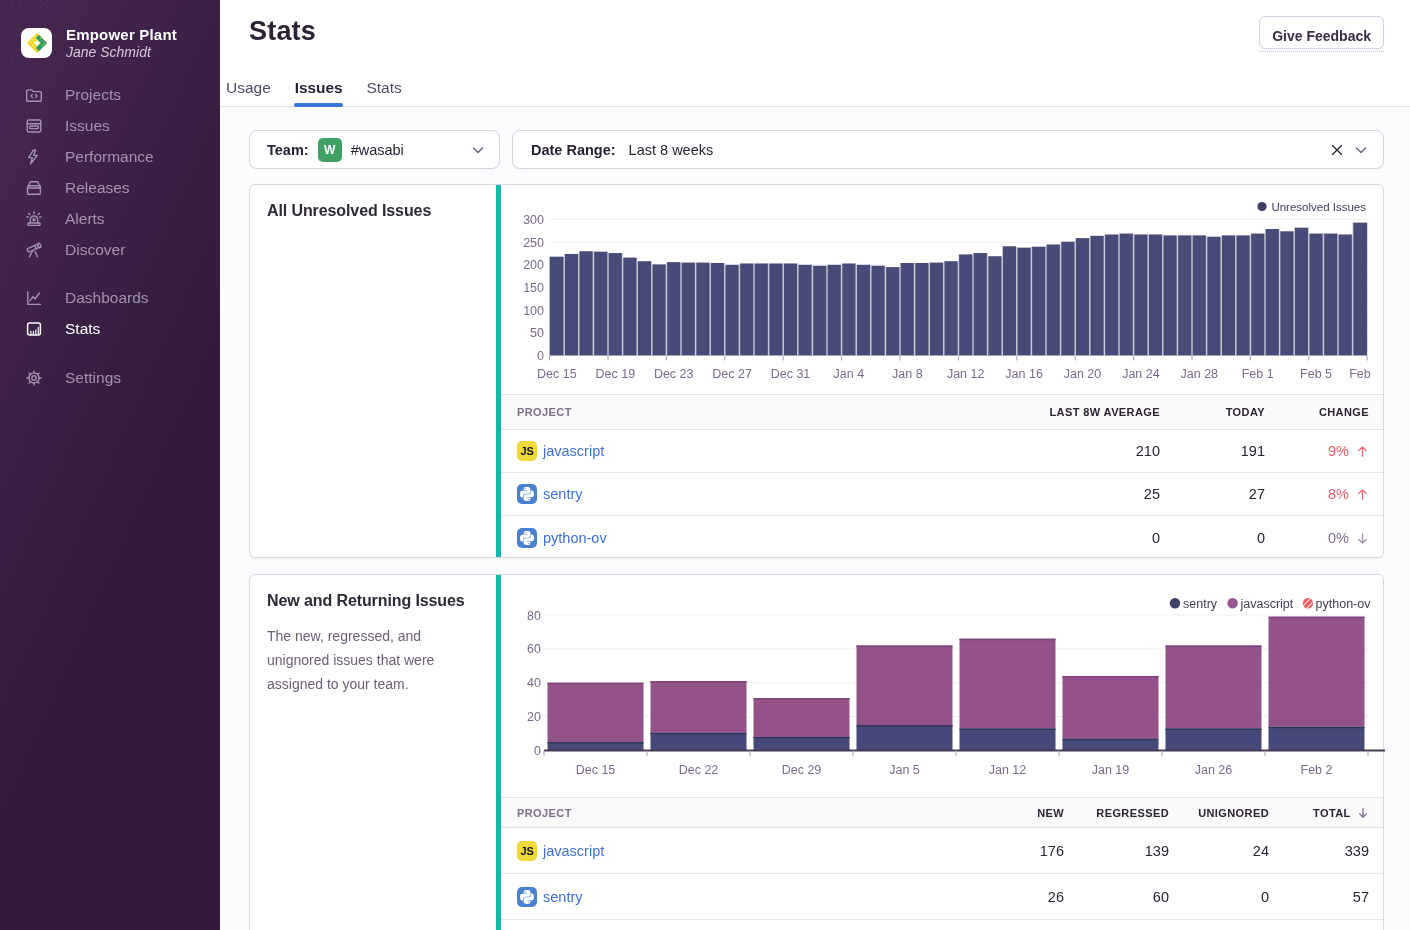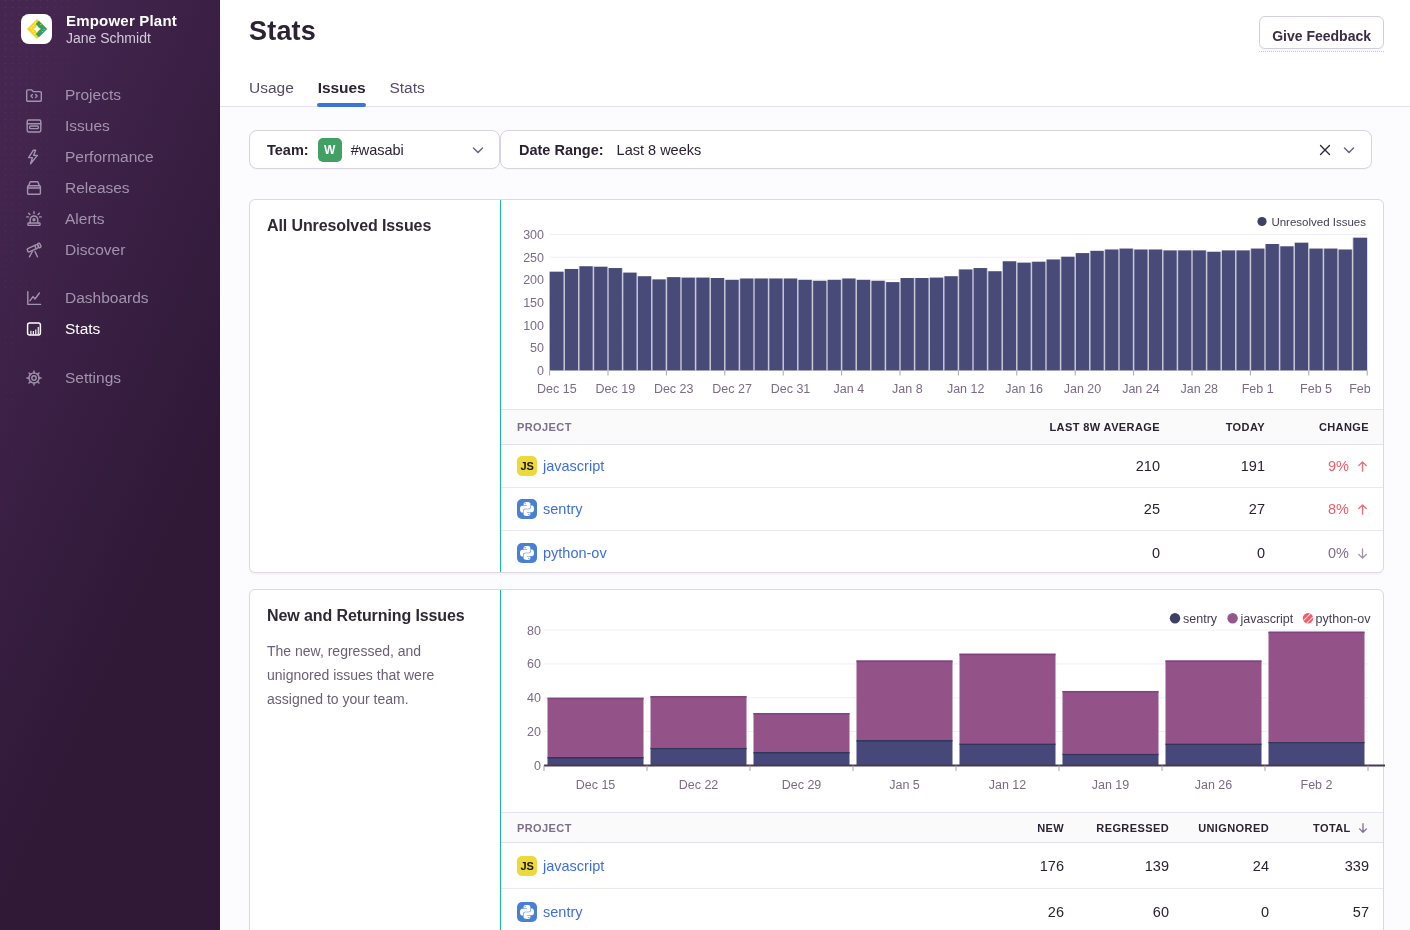--- a/index.html
+++ b/index.html
@@ -6,54 +6,54 @@
 html,body { width:1410px; height:930px; overflow:hidden; }
 body { font-family:"Liberation Sans", sans-serif; background:#fcfbfd; color:#2b2233; }
 
 #sb { position:fixed; left:0; top:0; width:220px; height:930px;
   background:linear-gradient(294.17deg,#2f1937 35.57%,#452650 92.42%); z-index:5; }
 #sb .dots { position:absolute; left:0; top:0; width:100px; height:820px;
   background-image:radial-gradient(rgba(255,255,255,0.085) 0.75px, transparent 1.1px);
   background-size:7px 7px; background-position:2px 4px;
   -webkit-mask-image:linear-gradient(100deg, rgba(0,0,0,.8) 0%, rgba(0,0,0,.25) 34%, transparent 55%);
   mask-image:linear-gradient(100deg, rgba(0,0,0,.8) 0%, rgba(0,0,0,.25) 34%, transparent 55%); }
-.org { position:absolute; left:21px; top:12px; display:flex; align-items:center; }
+.org { position:absolute; left:21px; top:26px; display:flex; align-items:center; }
 .avatar { width:31px; height:30px; background:#fff; border-radius:8px; display:flex; align-items:center; justify-content:center; }
 .org-txt { margin-left:14px; }
 .org-name { color:#fff; font-weight:bold; font-size:15px; line-height:17px; letter-spacing:.2px; }
-.org-user { color:#d3cadb; font-size:14px; line-height:16px; margin-top:1px; }
+.org-user { color:#d3cadb; font-size:14px; line-height:16px; margin-top:1px;font-style:italic; }
 nav { position:absolute; left:0; top:0; width:100%; }
 .ni { position:absolute; left:25px; display:flex; align-items:center; color:#a294ae; font-size:15.5px; height:28px; }
 .ni svg { width:18px; height:18px; margin-right:22px; flex:none; }
 .ni.act { color:#fff; }
 
 main { margin-left:220px; } .hd, .tabs { background:#fff; }
 .hd { display:flex; align-items:flex-start; justify-content:space-between; padding:16px 26px 0 29px; height:64px; }
 h1 { font-size:27px; letter-spacing:.2px; color:#2b2233; font-weight:bold; }
 .fb-btn { background:#fff; border:1px solid #d5cee0; border-radius:6px; font-weight:bold; font-size:14px; color:#3b2c45; padding:4px 12px; height:33px; line-height:31px; box-shadow:0 2px 1px rgba(50,30,70,0.03); }
 .fb-wrap { border-bottom:1px dotted #cbc3d4; padding-bottom:2px; }
-.tabs { display:flex; padding-left:23px; border-bottom:1px solid #e4dfe9; height:43px; align-items:flex-end; }
+.tabs { display:flex; border-bottom:1px solid #e4dfe9; height:43px; align-items:flex-end; }
 .tab { font-size:15.5px; color:#554a63; padding:0 6px 9px 6px; margin-right:12px; position:relative; }
 .tab.act { color:#2b2233; font-weight:bold; letter-spacing:-.1px; }
 .tab.act:after { content:""; position:absolute; left:5px; right:5px; bottom:-1px; height:4px; border-radius:3px; background:#3c74dd; }
 .content { padding:23px 26px 0 29px; }
 
-.filters { display:flex; gap:0; margin-bottom:30px; }
+.filters { display:flex; gap:12px; margin-bottom:15px; }
 .sel { background:#fff; border:1px solid #d9d2e0; border-radius:8px; height:39px; display:flex; align-items:center; font-size:14.5px; box-shadow:0 1px 1px rgba(50,30,70,0.03); }
 .sel.team { width:251px; padding:0 14px 0 17px; }
 .sel.dr { width:872px; padding:0 15px 0 18px; }
 .sel b { font-weight:bold; color:#2b2233; }
 .wteam { width:24px; height:24px; border-radius:5px; background:#41a165; color:#fff; font-size:12px; font-weight:bold; display:flex; align-items:center; justify-content:center; margin:0 9px 0 9px; }
 .spacer { flex:1; }
 .chev { width:14px; height:14px; }
 
 .panel { background:#fff; border:1px solid #ddd7e4; border-radius:6px; display:flex; box-shadow:0 2px 1px rgba(50,30,70,0.03); }
 .p1 { height:374px; margin-bottom:16px; }
 .p2 { height:391px; }
-.pl { width:251px; border-right:1px solid #14b8a6; padding:17px 16px 0 17px; flex:none; }
+.pl { width:251px; border-right:5px solid #14b8a6; padding:17px 16px 0 17px; flex:none; }
 .pl h2 { font-size:16px; font-weight:bold; color:#2f2936; letter-spacing:-.1px; margin-bottom:14px; }
 .pl p { font-size:14px; line-height:24px; color:#6b5e77; }
 .pr { flex:1; min-width:0; }
 
 .tr { display:grid; align-items:center; font-size:14.5px; }
 .t1 .tr { grid-template-columns:1fr 160px 105px 104px; }
 .t2 .tr { grid-template-columns:1fr 100px 105px 100px 100px; }
 .thead { background:#fafafb; border-top:1px solid #e7e2ee; border-bottom:1px solid #e4dfe9; font-size:11px; font-weight:bold; color:#7c6e8c; letter-spacing:.4px; }
 .t1 .thead { height:36px; }
 .t2 .thead { height:31px; }

